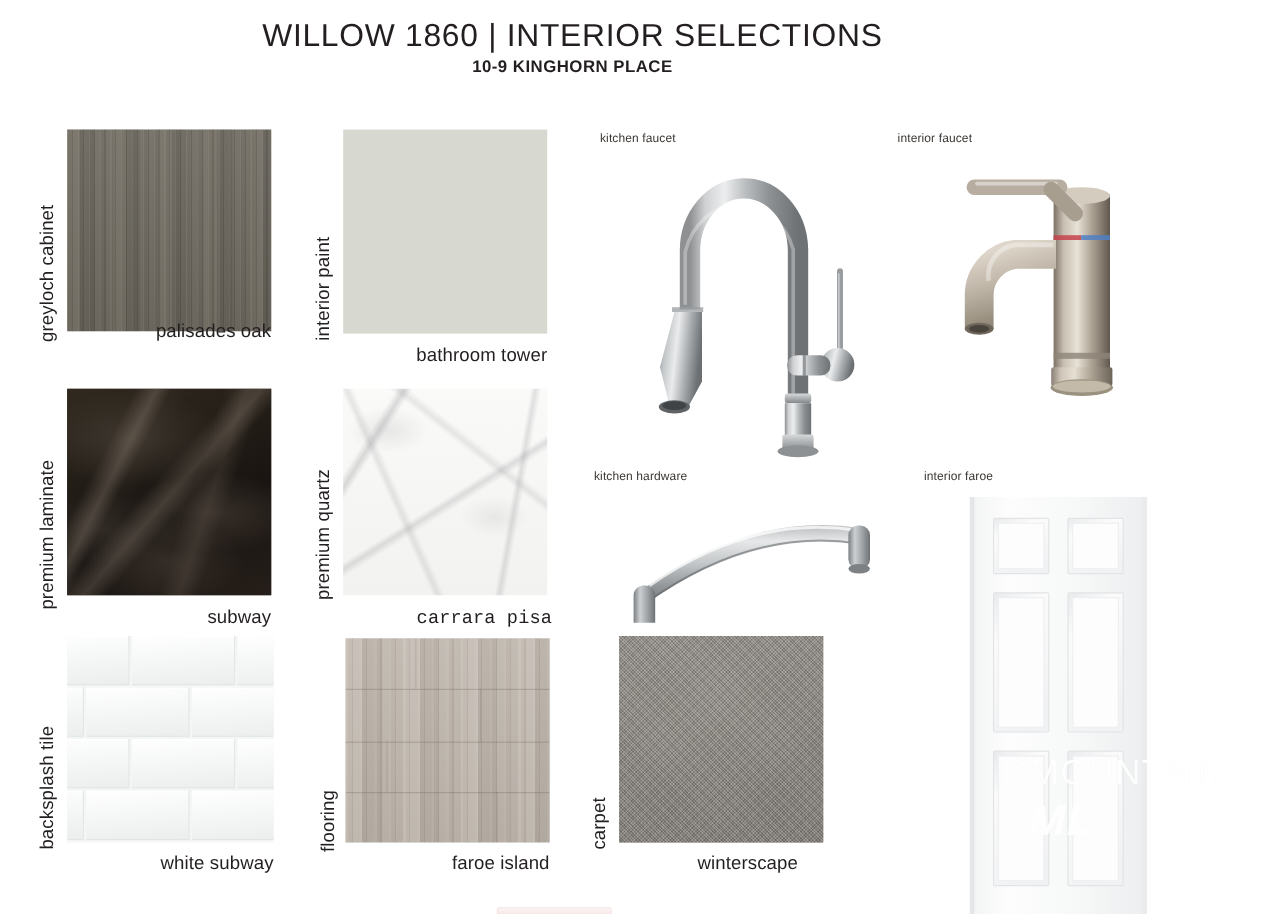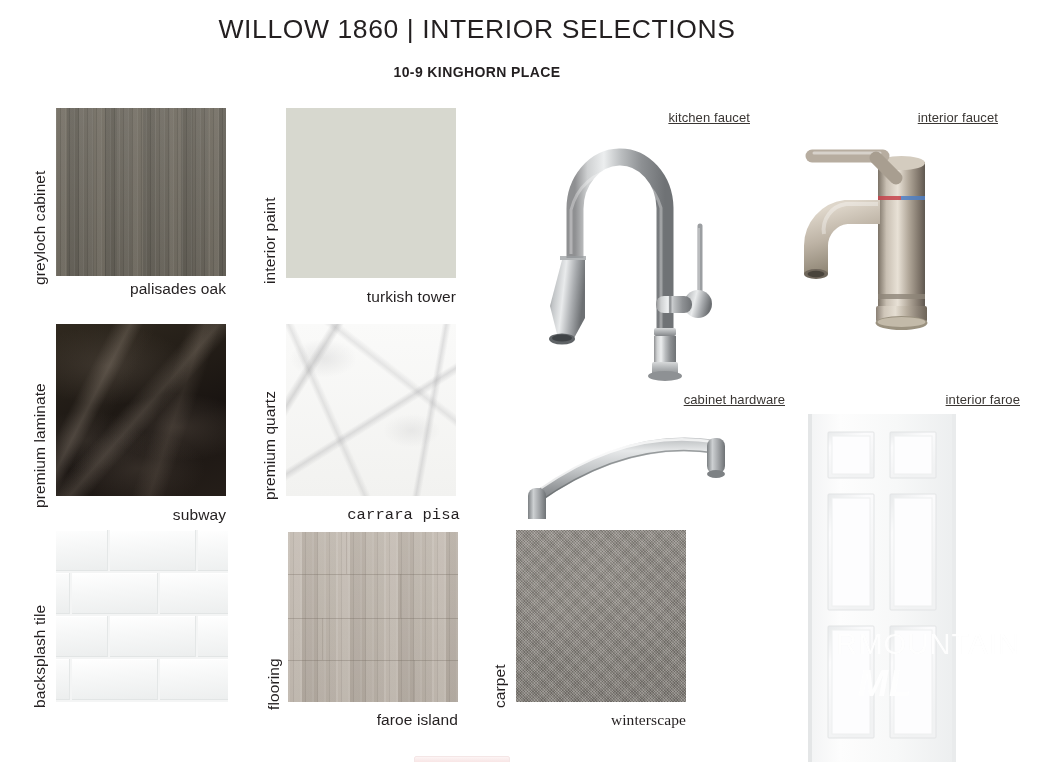--- a/index.html
+++ b/index.html
@@ -24,21 +24,21 @@
   }
   #board-title {
     font-size: 26.5px;
     font-weight: 400;
     letter-spacing: 0.6px;
     color: #231f20;
     line-height: 1.15;
     white-space: nowrap;
   }
   #board-subtitle {
-    margin-top: 20px;
+    margin-top: 3px;
     font-size: 14px;
     font-weight: 700;
     letter-spacing: 0.4px;
     color: #231f20;
   }
 
   
   .item { position: absolute; }
 
   .swatch {
@@ -59,26 +59,25 @@
   .hlabel {
     position: absolute;
     font-size: 15.5px;
     color: #231f20;
     white-space: nowrap;
     letter-spacing: 0.1px;
     text-align: right;
   }
   .toplabel {
     position: absolute;
-    font-size: 13px;
+    font-size: 10px;
     color: #3a3633;
     white-space: nowrap;
-    text-align: right;
+    text-align: left;
     letter-spacing: 0.1px;
-    text-decoration: underline;
   }
 
   
 
   
   .tex-oak {
     background-color: #6e6a60;
     background-image:
       repeating-linear-gradient(90deg,
         rgba(255,255,255,0.07) 0px, rgba(255,255,255,0.07) 1px,
@@ -219,27 +218,27 @@
 <body>
 
 <div id="board-header">
   <div id="board-title">WILLOW 1860 | INTERIOR SELECTIONS</div>
   <div id="board-subtitle">10-9 KINGHORN PLACE</div>
 </div>
 
 <div class="item">
   <div class="vlabel" style="left:32px; top:133px; height:152px;">greyloch cabinet</div>
   <div class="swatch tex-oak" style="left:56px; top:108px; width:170px; height:168px;"></div>
-  <div class="hlabel" style="left:26px; top:280px; width:200px;">palisades oak</div>
+  <div class="hlabel" style="left:26px; top:268px; width:200px;">palisades oak</div>
 </div>
 
 <div class="item">
   <div class="vlabel" style="left:262px; top:168px; height:116px;">interior paint</div>
   <div class="swatch tex-paint" style="left:286px; top:108px; width:170px; height:170px;"></div>
-  <div class="hlabel" style="left:256px; top:288px; width:200px;">turkish tower</div>
+  <div class="hlabel" style="left:256px; top:288px; width:200px;">bathroom tower</div>
 </div>
 
 <div class="item">
   <div class="vlabel" style="left:32px; top:340px; height:168px;">premium laminate</div>
   <div class="swatch tex-sombra" style="left:56px; top:324px; width:170px; height:172px;"></div>
   <div class="hlabel" style="left:26px; top:506px; width:200px;">subway</div>
 </div>
 
 <div class="item">
   <div class="vlabel" style="left:262px; top:368px; height:132px;">premium quartz</div>
@@ -256,40 +255,41 @@
       <div class="brick" style="left: -72px; top: 43px; width: 86px; height: 41px;"></div>
       <div class="brick" style="left: 16px; top: 43px; width: 86px; height: 41px;"></div>
       <div class="brick" style="left: 104px; top: 43px; width: 86px; height: 41px;"></div>
       <div class="brick" style="left: -34px; top: 86px; width: 86px; height: 41px;"></div>
       <div class="brick" style="left: 54px; top: 86px; width: 86px; height: 41px;"></div>
       <div class="brick" style="left: 142px; top: 86px; width: 86px; height: 41px;"></div>
       <div class="brick" style="left: -72px; top: 129px; width: 86px; height: 41px;"></div>
       <div class="brick" style="left: 16px; top: 129px; width: 86px; height: 41px;"></div>
       <div class="brick" style="left: 104px; top: 129px; width: 86px; height: 41px;"></div>
     </div>
+  <div class="hlabel" style="left:28px; top:711px; width:200px;">white subway</div>
 </div>
 
 <div class="item">
   <div class="vlabel" style="left:266px; top:634px; height:76px;">flooring</div>
   <div class="swatch tex-faroe" id="faroe-swatch" style="left:288px; top:532px; width:170px; height:170px;">
       <div class="seam" style="top: 42px;"></div>
       <div class="seam" style="top: 86px;"></div>
       <div class="seam" style="top: 128px;"></div>
       <div class="vseam" style="left: 58px; top: 0px; bottom: auto; height: 42px;"></div>
       <div class="vseam" style="left: 112px; top: 42px; bottom: auto; height: 44px;"></div>
       <div class="vseam" style="left: 34px; top: 86px; bottom: auto; height: 42px;"></div>
       <div class="vseam" style="left: 126px; top: 128px; bottom: auto; height: 42px;"></div>
     </div>
   <div class="hlabel" style="left:258px; top:711px; width:200px;">faroe island</div>
 </div>
 
 <div class="item">
   <div class="vlabel" style="left:492px; top:642px; height:66px;">carpet</div>
   <div class="swatch tex-carpet" style="left:516px; top:530px; width:170px; height:172px;"></div>
-  <div class="hlabel" style="left:486px; top:711px; width:200px;font-family:Liberation Serif, serif;">winterscape</div>
+  <div class="hlabel" style="left:465px; top:711px; width:200px;">winterscape</div>
 </div>
 
 <div class="item">
   <div class="toplabel" style="left:500px; top:110px; width:250px;">kitchen faucet</div>
   <svg style="position:absolute; left:528px; top:132px;" width="210" height="250" viewBox="0 0 210 250">
     <defs>
       <linearGradient id="kfMetal" x1="0" y1="0" x2="1" y2="0">
         <stop offset="0%" stop-color="#8f9092"></stop>
         <stop offset="14%" stop-color="#cfd1d2"></stop>
         <stop offset="32%" stop-color="#eceeef"></stop>
@@ -379,21 +379,21 @@
     <ellipse cx="28" cy="140" rx="8.5" ry="3.2" fill="#49443c"></ellipse>
 
     <rect x="90" y="160" width="47" height="5" fill="#8d8478" opacity="0.8"></rect>
     <rect x="88" y="172" width="51" height="16" rx="2" fill="url(#bfMetal)"></rect>
     <ellipse cx="113.5" cy="189" rx="26" ry="7" fill="#9a917f"></ellipse>
     <ellipse cx="113.5" cy="188" rx="24" ry="5" fill="#c3baa9"></ellipse>
   </svg>
 </div>
 
 <div class="item">
-  <div class="toplabel" style="left:495px; top:392px; width:290px;">cabinet hardware</div>
+  <div class="toplabel" style="left:495px; top:392px; width:290px;">kitchen hardware</div>
   <svg style="position:absolute; left:515px; top:414px;" width="225" height="105" viewBox="0 0 225 105">
     <defs>
       <linearGradient id="chBar" x1="0" y1="0" x2="0" y2="1">
         <stop offset="0%" stop-color="#b9bcbe"></stop>
         <stop offset="20%" stop-color="#e6e8e9"></stop>
         <stop offset="48%" stop-color="#c4c7c9"></stop>
         <stop offset="76%" stop-color="#95989b"></stop>
         <stop offset="100%" stop-color="#767a7d"></stop>
       </linearGradient>
       <linearGradient id="chPost" x1="0" y1="0" x2="1" y2="0">

